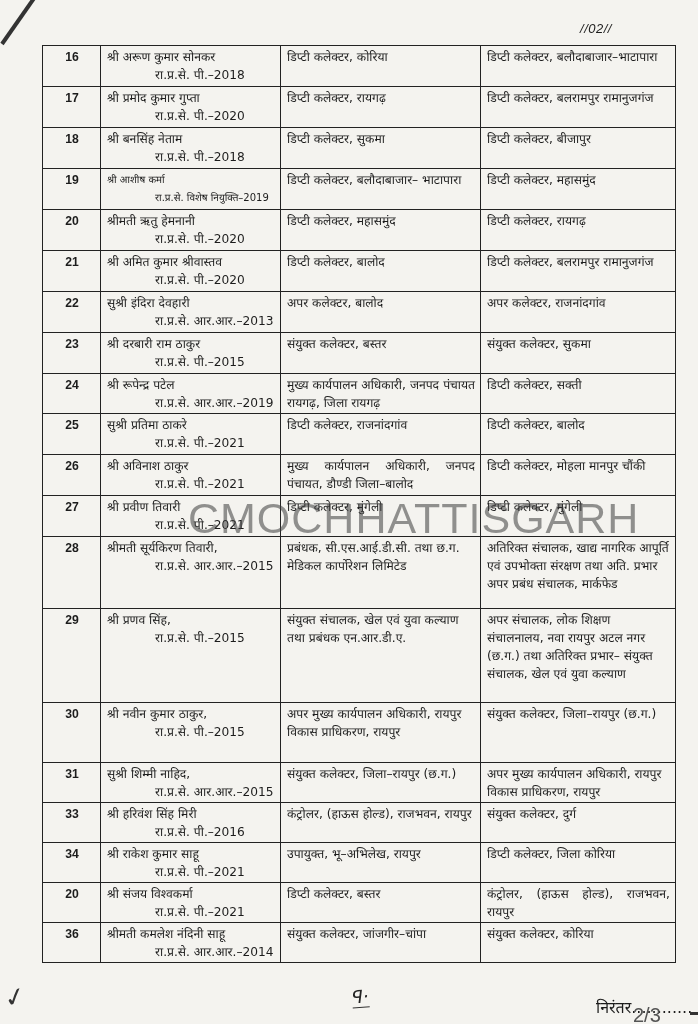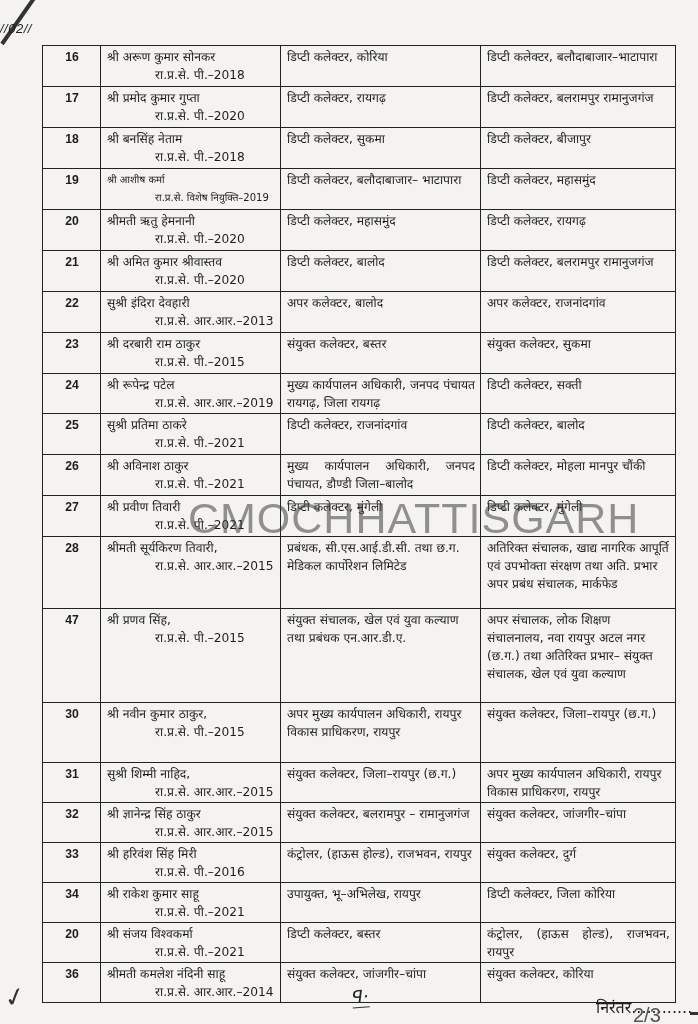--- a/index.html
+++ b/index.html
@@ -5,21 +5,21 @@
     html, body { margin: 0; padding: 0; }
     body {
       width: 698px; height: 1024px; overflow: hidden;
       background: #f4f3ef;
       font-family: "DejaVu Sans", sans-serif;
       color: #1c1c1c;
       position: relative;
     }
     .page-number {
       position: absolute; left: 0; width: 612px; top: 21px;
-      text-align: left; font-family: "Liberation Sans", sans-serif;
+      text-align: right; font-family: "Liberation Sans", sans-serif;
       font-style: italic; font-size: 13px; letter-spacing: 0.5px;
     }
     .corner-mark {
       position: absolute; left: -8px; top: -4px; width: 60px; height: 4px;
       background: #333; transform: rotate(-55deg); transform-origin: left center;
       top: 42px; left: 2px;
     }
     table.orders {
       position: absolute; left: 42px; top: 45px; width: 633px;
       border-collapse: collapse; table-layout: fixed;
@@ -141,43 +141,37 @@
       <td>डिप्टी कलेक्टर, मुंगेली</td>
       <td>डिप्टी कलेक्टर, मुंगेली</td>
     </tr>
     <tr style="height:72px">
       <td class="sno">28</td>
       <td class="name"><span>श्रीमती सूर्यकिरण तिवारी,</span><span class="line2">रा.प्र.से. आर.आर.–2015</span></td>
       <td>प्रबंधक, सी.एस.आई.डी.सी. तथा छ.ग. मेडिकल कार्पोरेशन लिमिटेड</td>
       <td>अतिरिक्त संचालक, खाद्य नागरिक आपूर्ति एवं उपभोक्ता संरक्षण तथा अति. प्रभार अपर प्रबंध संचालक, मार्कफेड</td>
     </tr>
     <tr style="height:94px">
-      <td class="sno">47</td>
+      <td class="sno">29</td>
       <td class="name"><span>श्री प्रणव सिंह,</span><span class="line2">रा.प्र.से. पी.–2015</span></td>
       <td>संयुक्त संचालक, खेल एवं युवा कल्याण तथा प्रबंधक एन.आर.डी.ए.</td>
       <td>अपर संचालक, लोक शिक्षण संचालनालय, नवा रायपुर अटल नगर (छ.ग.) तथा अतिरिक्त प्रभार– संयुक्त संचालक, खेल एवं युवा कल्याण</td>
     </tr>
     <tr style="height:60px">
       <td class="sno">30</td>
       <td class="name"><span>श्री नवीन कुमार ठाकुर,</span><span class="line2">रा.प्र.से. पी.–2015</span></td>
       <td>अपर मुख्य कार्यपालन अधिकारी, रायपुर विकास प्राधिकरण, रायपुर</td>
       <td>संयुक्त कलेक्टर, जिला–रायपुर (छ.ग.)</td>
     </tr>
     <tr style="height:36px">
       <td class="sno">31</td>
       <td class="name"><span>सुश्री शिम्मी नाहिद,</span><span class="line2">रा.प्र.से. आर.आर.–2015</span></td>
       <td>संयुक्त कलेक्टर, जिला–रायपुर (छ.ग.)</td>
       <td>अपर मुख्य कार्यपालन अधिकारी, रायपुर विकास प्राधिकरण, रायपुर</td>
     </tr>
-    <tr style="height:35px">
-      <td class="sno">32</td>
-      <td class="name"><span>श्री ज्ञानेन्द्र सिंह ठाकुर</span><span class="line2">रा.प्र.से. आर.आर.–2015</span></td>
-      <td>संयुक्त कलेक्टर, बलरामपुर – रामानुजगंज</td>
-      <td>संयुक्त कलेक्टर, जांजगीर–चांपा</td>
-    </tr>
     <tr style="height:37px">
       <td class="sno">33</td>
       <td class="name"><span>श्री हरिवंश सिंह मिरी</span><span class="line2">रा.प्र.से. पी.–2016</span></td>
       <td>कंट्रोलर, (हाऊस होल्ड), राजभवन, रायपुर</td>
       <td>संयुक्त कलेक्टर, दुर्ग</td>
     </tr>
     <tr style="height:36px">
       <td class="sno">34</td>
       <td class="name"><span>श्री राकेश कुमार साहू</span><span class="line2">रा.प्र.से. पी.–2021</span></td>
       <td>उपायुक्त, भू–अभिलेख, रायपुर</td>

